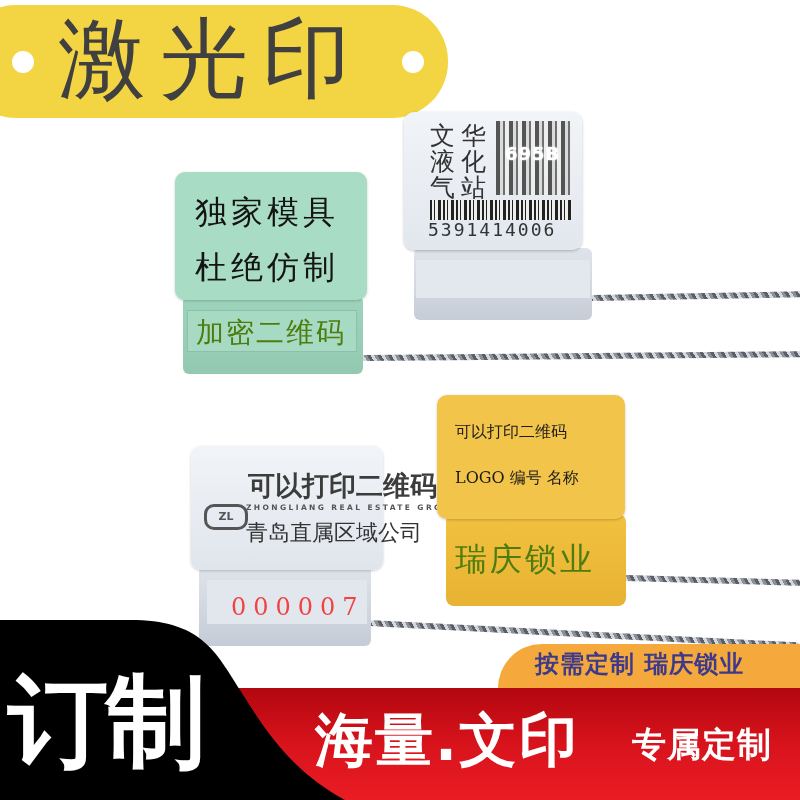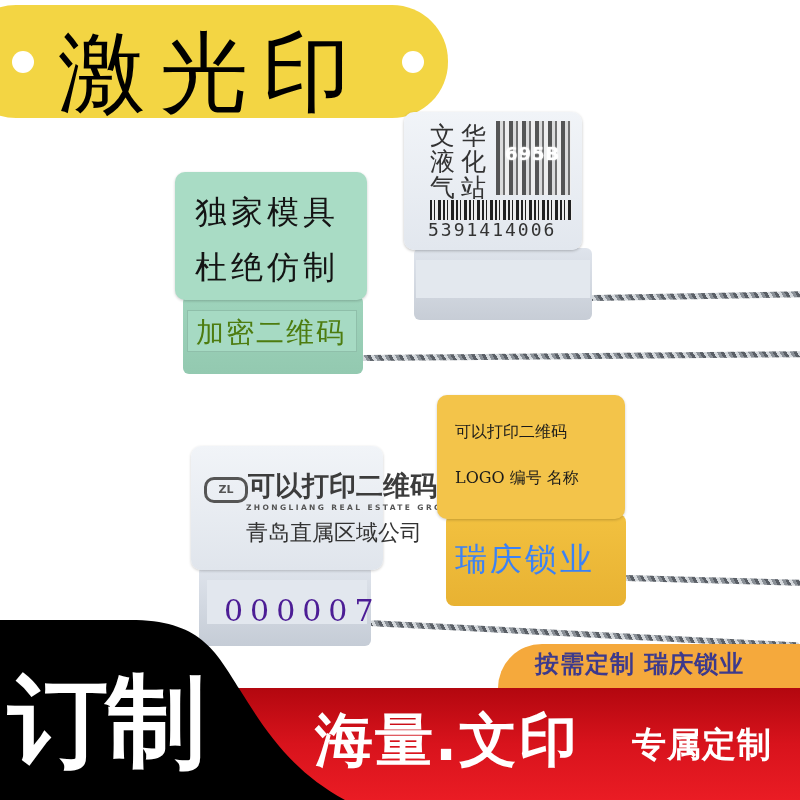--- a/index.html
+++ b/index.html
@@ -2,21 +2,21 @@
 <html><head>
 <meta charset="utf-8">
 <style>
   html, body { margin:0; padding:0; }
   body { width:800px; height:800px; position:relative; overflow:hidden; background:#ffffff; font-family:"DejaVu Sans", sans-serif; }
   .abs { position:absolute; }
 
   
   .tag { left:-40px; top:5px; width:488px; height:113px; background:#f3d543; border-radius:56px; }
   .tag-hole { width:22px; height:22px; background:#fff; border-radius:50%; top:51px; }
-  .tag-text { left:58px; top:16px; font-size:88px; color:#000000; letter-spacing:14px; line-height:113px; font-family:"DejaVu Sans", sans-serif; }
+  .tag-text { left:58px; top:2px; font-size:88px; color:#404040; letter-spacing:14px; line-height:113px; font-family:"DejaVu Sans", sans-serif; }
 
   
   .cable { height:6px; background:repeating-linear-gradient(60deg,#5a5f66 0 3px,#d4d8dc 3px 6px,#8a9097 6px 9px); border-radius:3px; transform-origin:left center; }
 
   
   .seal-head-w { left:404px; top:112px; width:178px; height:138px; background:linear-gradient(180deg,#f1f4f8,#e2e7ee); border-radius:10px; box-shadow:0 1px 3px rgba(0,0,0,.25); }
   .seal-body-w { left:414px; top:248px; width:178px; height:72px; background:linear-gradient(180deg,#dfe4ec,#c7cdd6); border-radius:6px; }
   .seal-body-w .face { position:absolute; left:2px; right:2px; top:12px; height:38px; background:#e3e8ee; }
   .cjk-small { font-family:"DejaVu Serif", serif; color:#333; font-size:25px; line-height:28px; letter-spacing:6px; }
   .qr { left:496px; top:121px; width:75px; height:74px; background:
@@ -30,31 +30,31 @@
   .seal-head-g { left:175px; top:172px; width:192px; height:128px; background:#a9dcc5; border-radius:10px; box-shadow:0 1px 3px rgba(0,0,0,.2); }
   .seal-body-g { left:183px; top:296px; width:180px; height:78px; background:linear-gradient(180deg,#9fd4bc,#93c9b0); border-radius:6px; }
   .seal-body-g .face { position:absolute; left:4px; right:6px; top:14px; height:40px; background:#a6dac3; border:1px solid #8fbfaa; }
   .g-text { font-family:"DejaVu Serif", serif; color:#141414; font-size:32px; letter-spacing:4px; line-height:48px; }
   .g-text2 { font-family:"DejaVu Serif", serif; color:#4d7c0f; font-size:28px; letter-spacing:2px; }
 
   
   .seal-head-w2 { left:191px; top:446px; width:192px; height:124px; background:linear-gradient(180deg,#f1f4f8,#e0e5ec); border-radius:10px; box-shadow:0 1px 3px rgba(0,0,0,.2); }
   .seal-body-w2 { left:199px; top:566px; width:172px; height:80px; background:linear-gradient(180deg,#dfe4ec,#c5ccd6); border-radius:6px; }
   .seal-body-w2 .face { position:absolute; left:8px; right:4px; top:14px; height:44px; background:#e2e7ee; }
-  .logo-mark { left:204px; top:477px; width:38px; height:20px; border:3px solid #555; border-radius:10px; font-size:11px; color:#555; text-align:center; line-height:20px; font-weight:bold; }
+  .logo-mark { left:204px; top:504px; width:38px; height:20px; border:3px solid #555; border-radius:10px; font-size:11px; color:#555; text-align:center; line-height:20px; font-weight:bold; }
   .company { left:248px; top:468px; font-size:27px; font-weight:bold; color:#3c3c3c; letter-spacing:0px; }
   .company-en { left:246px; top:503px; font-size:7.5px; color:#555; letter-spacing:2.4px; font-weight:bold; }
   .region { left:246px; top:518px; font-size:22px; color:#333;text-align:right; }
-  .serial { left:224px; top:593px; font-family:"DejaVu Serif", serif; font-size:30px; color:#4c1d95; letter-spacing:7px; }
+  .serial { left:231px; top:593px; font-family:"DejaVu Serif", serif; font-size:24px; color:#ef4444; letter-spacing:7px; }
 
   
   .seal-head-y { left:437px; top:395px; width:188px; height:124px; background:#f3c44a; border-radius:10px; box-shadow:0 1px 3px rgba(0,0,0,.2); }
   .seal-body-y { left:446px; top:514px; width:180px; height:92px; background:linear-gradient(180deg,#f2c140,#e8b232); border-radius:8px; }
   .y-text { font-family:"DejaVu Serif", serif; color:#1a1a1a; font-size:16px; line-height:40px; }
-  .y-text-big { font-family:"DejaVu Serif", serif; color:#3b82f6; font-size:32px; letter-spacing:3px; }
+  .y-text-big { font-family:"DejaVu Serif", serif; color:#4d7c0f; font-size:32px; letter-spacing:3px; }
 
   
   .red-band { left:0; top:688px; width:800px; height:112px; background:linear-gradient(180deg,#b3070f 0%,#d8131c 50%,#ea1c24 100%); }
   .orange-pill { left:498px; top:644px; width:340px; height:50px; background:#f5a93c; border-radius:44px 0 0 0; }
   .orange-text { left:535px; top:648px; font-size:24px; color:#3d3a8c; font-weight:bold; letter-spacing:1px; }
   .black-shape { left:0; top:0; width:800px; height:800px; pointer-events:none; }
   .black-text { left:8px; top:652px; font-size:100px; font-weight:bold; color:#fff; letter-spacing:-2px; line-height:140px; }
   .red-main { left:315px; top:702px; font-size:58px; font-weight:bold; color:#fff; letter-spacing:2px; }
   .red-sub { left:632px; top:722px; font-size:34px; font-weight:bold; color:#fff; letter-spacing:1px; }
 </style>

